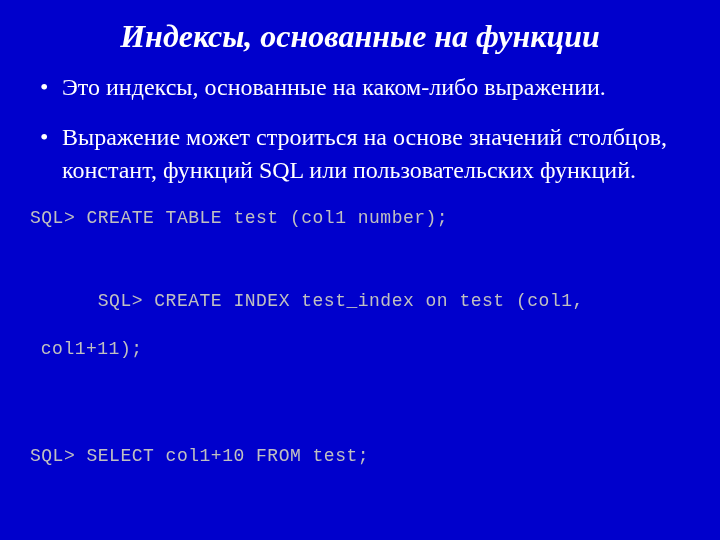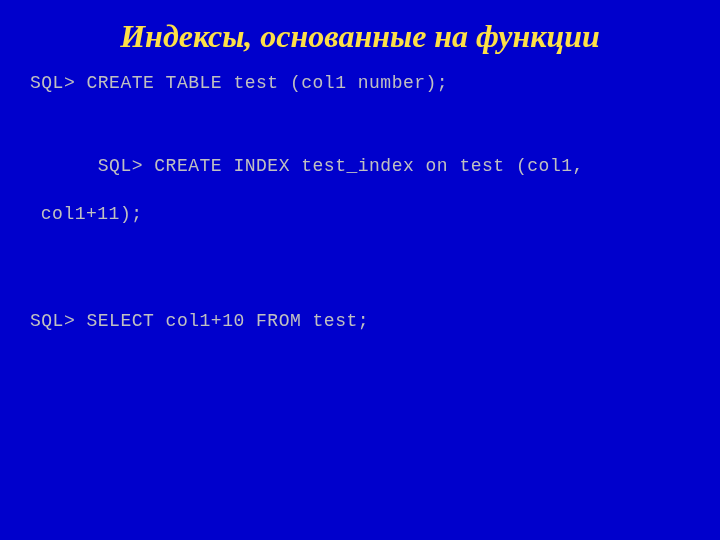--- a/index.html
+++ b/index.html
@@ -12,21 +12,21 @@
     overflow: hidden;
   }
   .slide {
     box-sizing: border-box;
     width: 720px;
     height: 540px;
     padding: 18px 30px 20px 30px;
     color: white;
   }
   .title {
-    color: #fde047;
+    color: #ffffff;
     font-size: 32px;
     font-weight: bold;
     text-align: center;
     margin: 0 0 16px 0;
     font-style: italic;
   }
   ul.bullets {
     margin: 0 0 20px 0;
     padding: 0 0 0 10px;
     list-style: none;
@@ -71,20 +71,24 @@
     padding-left: 1ch;
     display: block;
   }
 </style>
 </head>
 <body>
 
 <div class="slide">
   <h1 class="title">Индексы, основанные на функции</h1>
 
+  <ul class="bullets">
+    <li>Это индексы, основанные на каком-либо выражении.</li>
+    <li>Выражение может строиться на основе значений столбцов, констант, функций SQL или пользовательских функций.</li>
+  </ul>
 
   <div class="codeblock">
     <div class="code code-line">SQL&gt; CREATE TABLE test (col1 number);</div>
     <div class="code code-line">
       <span>SQL&gt; CREATE INDEX test_index on test (col1,</span>
       <span class="cont">col1+11);</span>
     </div>
     <div class="code code-line">SQL&gt; SELECT col1+10 FROM test;</div>
   </div>
 </div>

